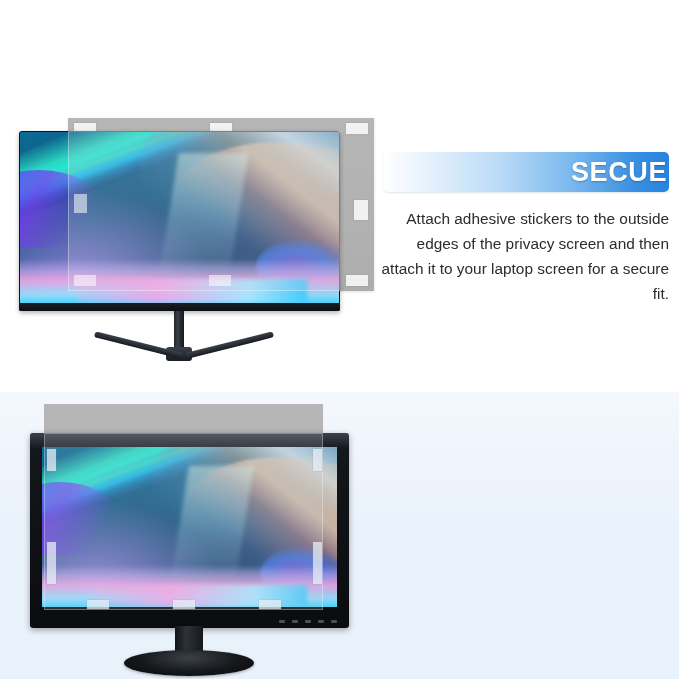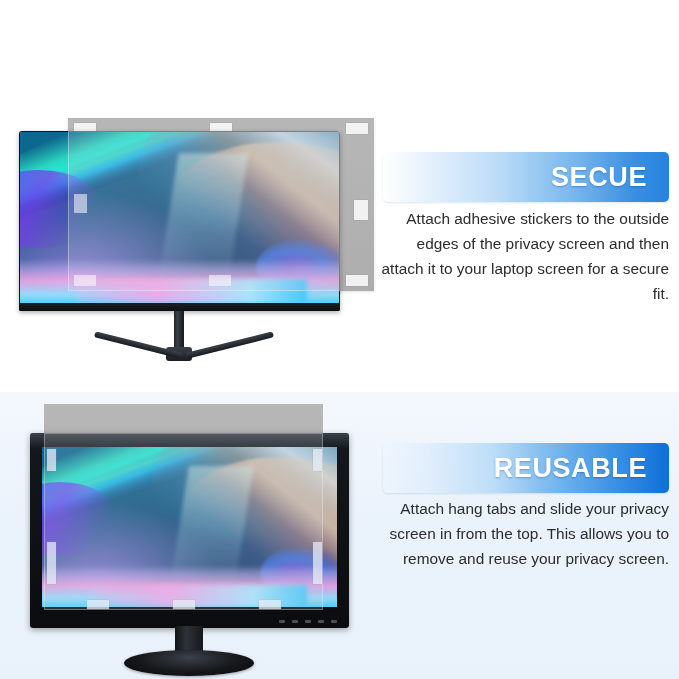--- a/index.html
+++ b/index.html
@@ -46,25 +46,25 @@
   .section-top {
     top: 99px; height: 293px;
     background: #ffffff;
   }
   .section-bottom {
     top: 392px; height: 287px;
     background: linear-gradient(180deg, #f4f8fd 0%, #eaf2fb 45%, #e9f1fb 100%);
   }
   .badge {
     position: absolute;
-    height: 50px;
+    height: 40px;
     border-radius: 5px;
     display: flex; align-items: center; justify-content: flex-end;
     box-sizing: border-box;
-    padding-right: 22px;
+    padding-right: 2px;
   }
   .badge-secure {
     left: 383px; top: 152px; width: 286px;
     background: linear-gradient(90deg,
        rgba(255,255,255,0.0) 0%, rgba(216,234,251,0.75) 18%,
        #bcdcf7 40%, #79b8ee 66%, #3a8fe0 88%, #2683e0 100%);
     box-shadow: 0 1px 2px rgba(60,120,180,0.18);
   }
   .badge-reusable {
     left: 383px; top: 443px; width: 286px;
@@ -430,18 +430,14 @@
         <span class="htab h-b1"></span>
         <span class="htab h-b2"></span>
         <span class="htab h-b3"></span>
       </div>
 
       <div class="mon2-neck"></div>
       <div class="mon2-base"></div>
     </div>
   </div>
 
-  <div class="badge badge-reusable">
-    <span class="badge-label">REUSABLE</span>
-  </div>
-  <div class="body-text body-reusable">Attach hang tabs and slide your privacy screen in from the top. This allows you to remove and reuse your privacy screen.</div>
 
 </div>
 
 </body></html>

